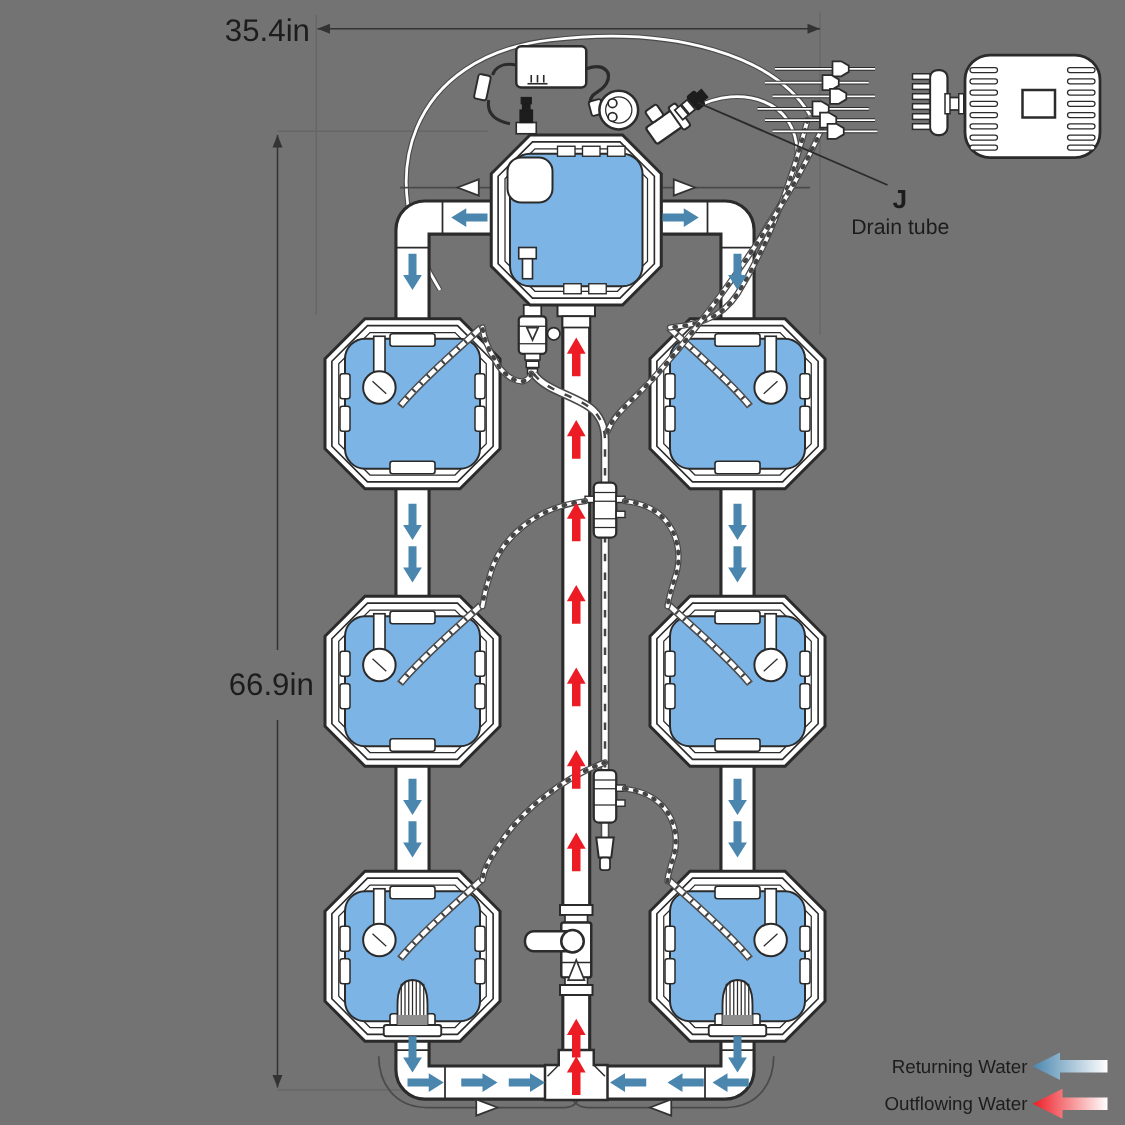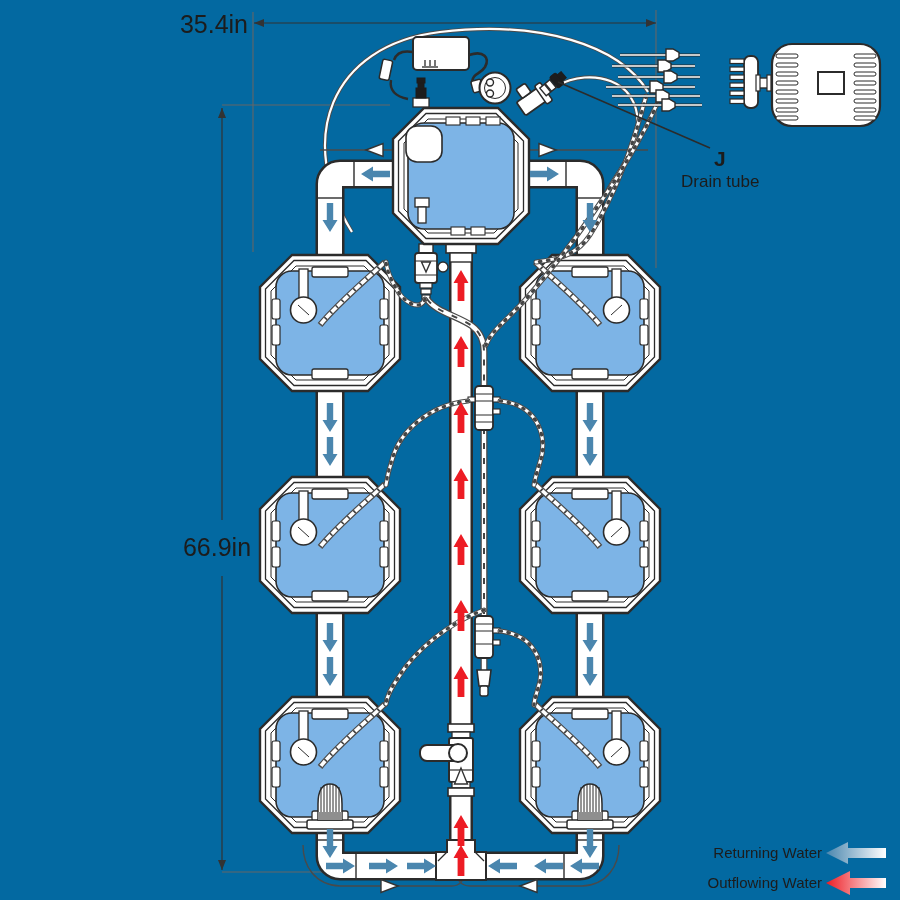--- a/index.html
+++ b/index.html
@@ -1,16 +1,16 @@
 <!DOCTYPE html>
 <html style="--water: #7db4e6; --returning_arrow: #4a86ae; --outflowing_arrow: #ed1c24; --line: #2b2b2b; --background: #ffffff;"><head>
 <meta charset="utf-8">
 <style>
   html,body{margin:0;padding:0;background:#fff;}
-  .stage{position:relative;width:900px;height:900px;background:#0369a1;overflow:hidden;
+  .stage{position:relative;width:900px;height:900px;background:#737373;overflow:hidden;
          font-family:"Liberation Sans", sans-serif;}
   svg text{font-family:"Liberation Sans", sans-serif;fill:#1c1c1c;}
   .dim-text{font-size:25px;}
   .callout-letter{font-size:21px;font-weight:bold;}
   .callout-text{font-size:17px;}
   .legend-text{font-size:15px;}
   .ln{stroke:#2b2b2b;fill:none;}
   .fillw{fill:#ffffff;stroke:#2b2b2b;}
   .water{fill:var(--water,#7db4e6);stroke:#2b2b2b;}
   .ab{fill:var(--returning_arrow,#4a86ae);}

